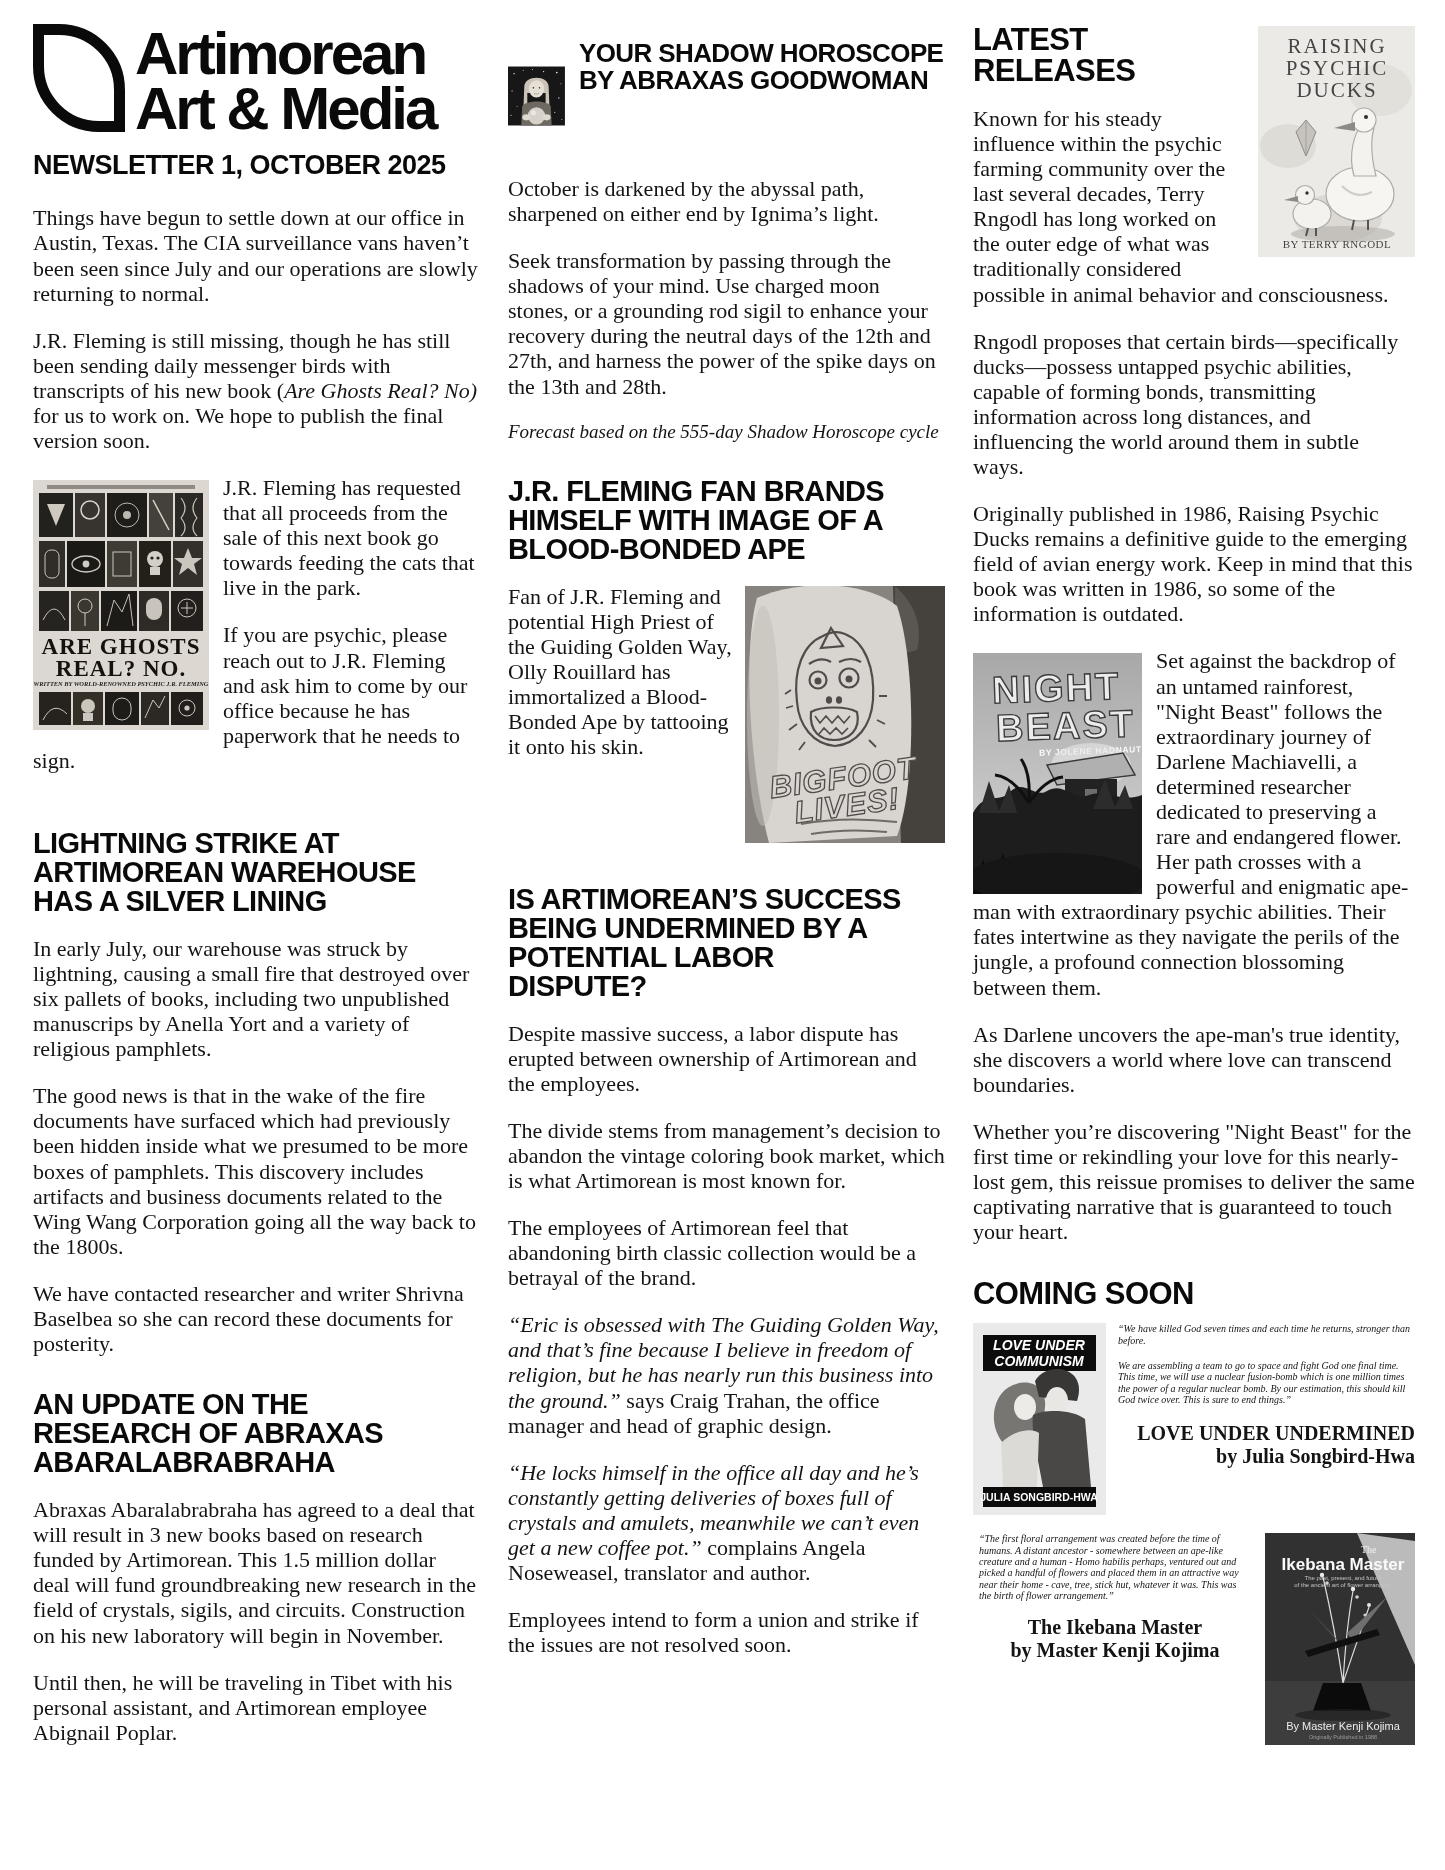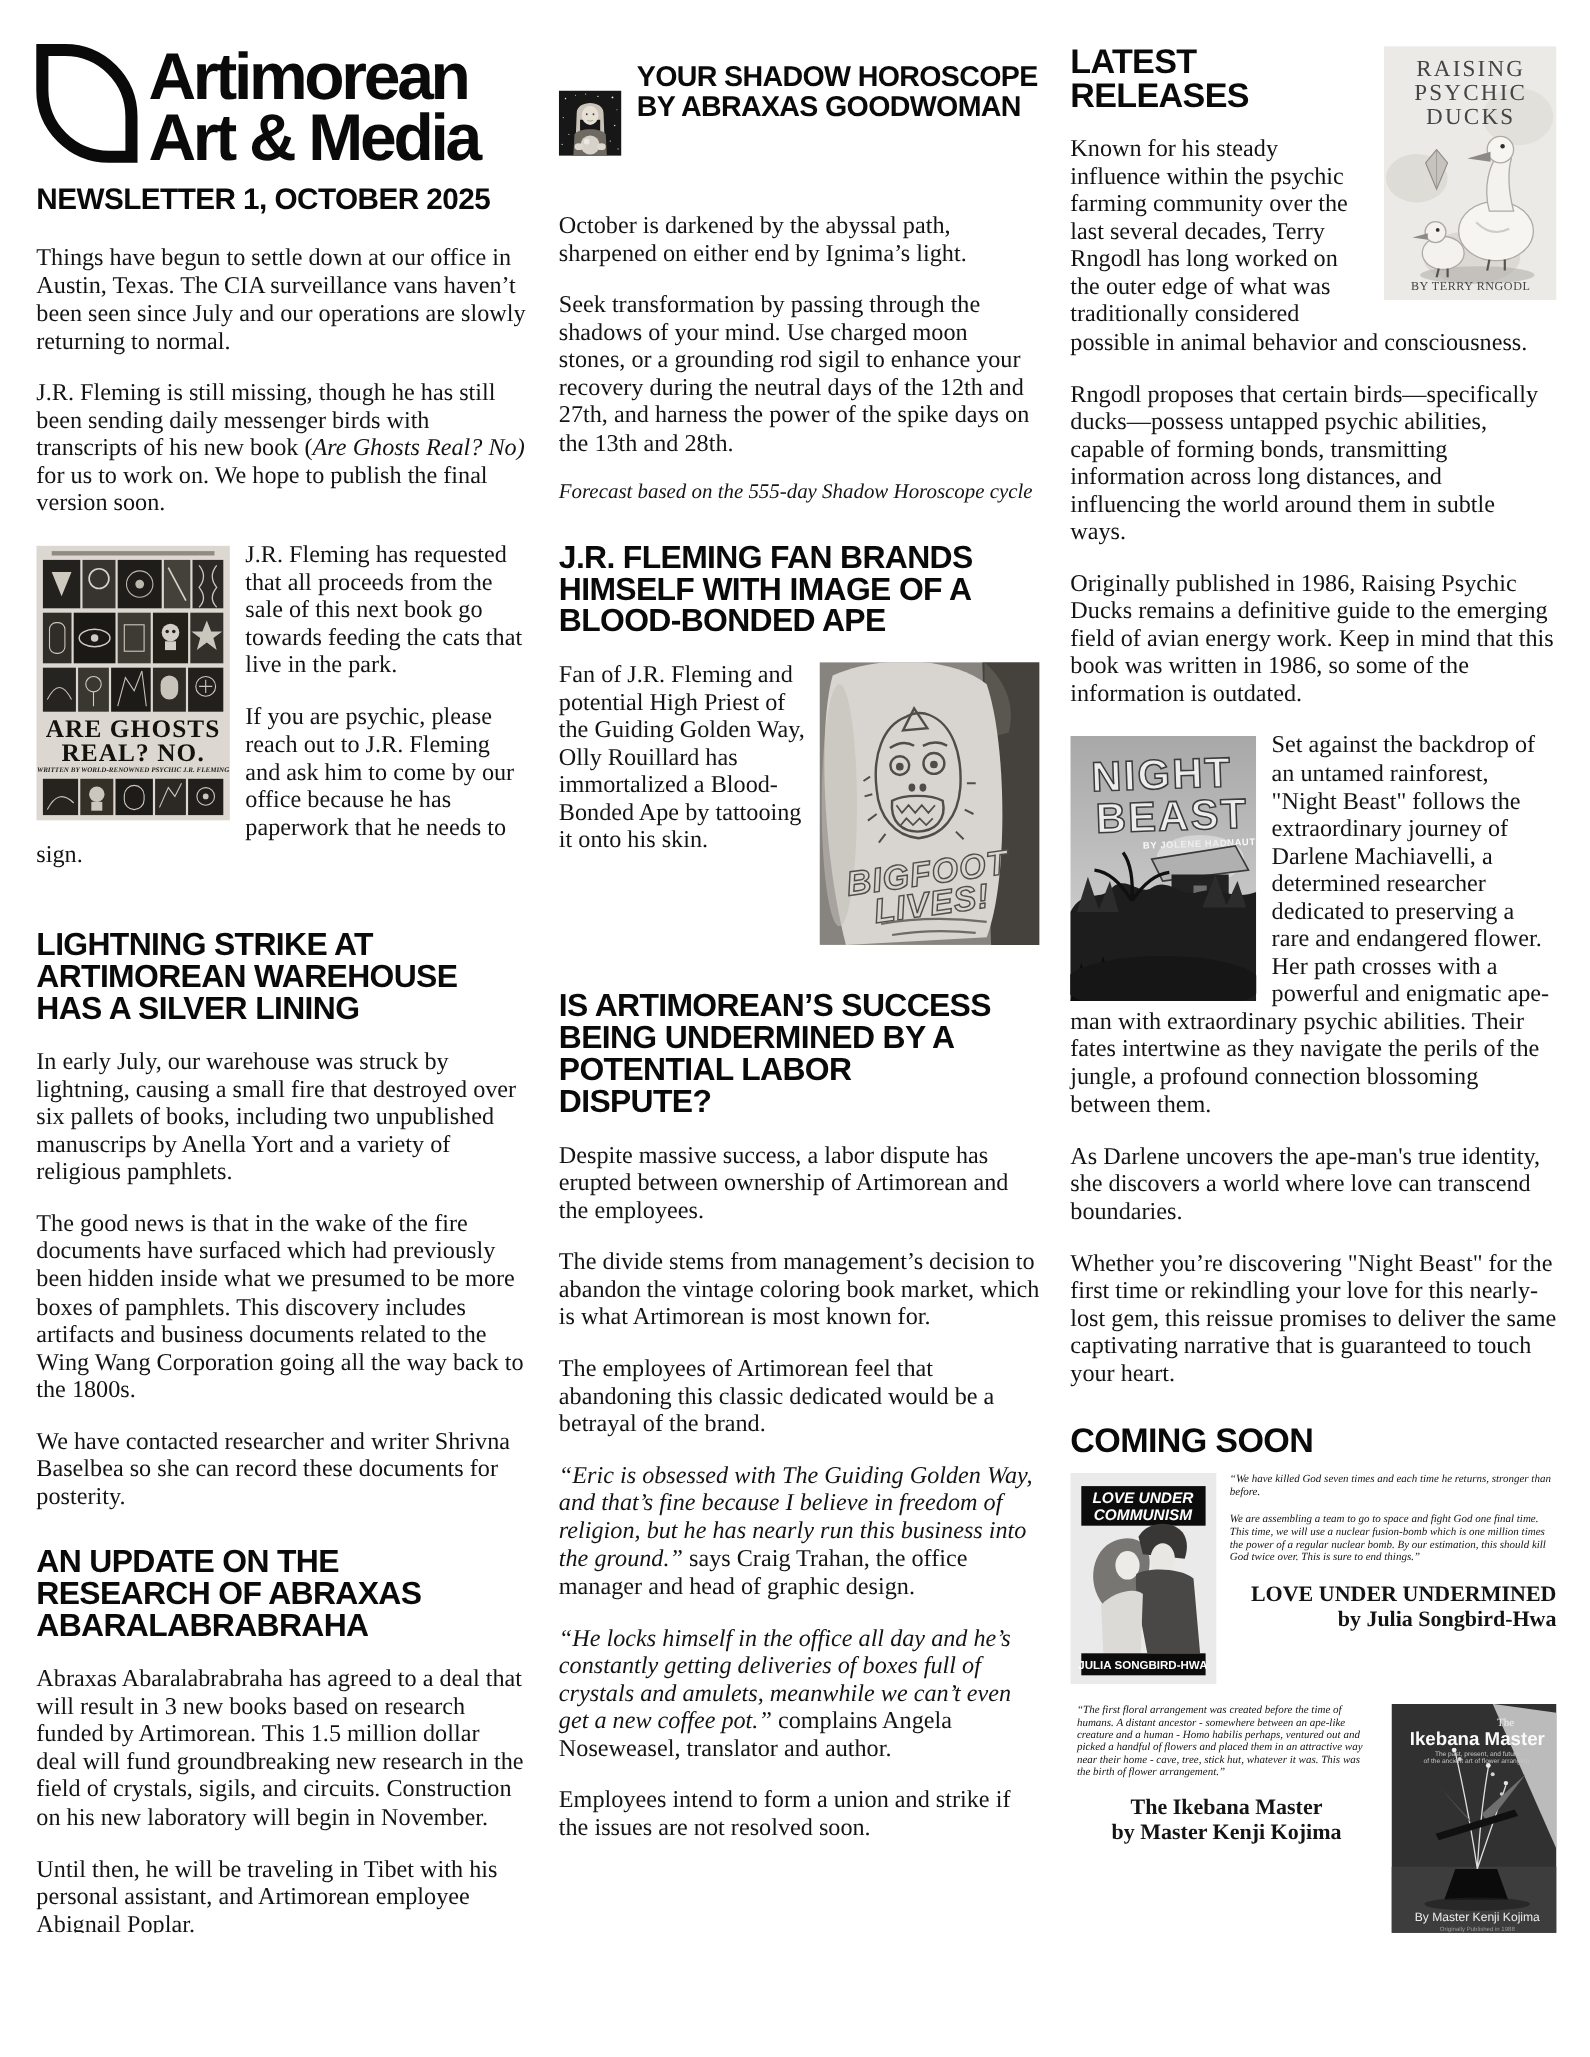--- a/index.html
+++ b/index.html
@@ -1,19 +1,19 @@
 <!DOCTYPE html>
 <html><head>
 <meta charset="utf-8">
 <style>
   html,body{margin:0;padding:0;background:#fff;}
   body{width:1445px;height:1870px;font-family:"Liberation Serif",serif;color:#141414;
        -webkit-font-smoothing:antialiased;}
   .page{position:relative;width:1445px;height:1757px;overflow:hidden;box-sizing:border-box;
-        display:flex;padding:40px 30px 0 33px;}
+        display:flex;padding:24px 30px 0 33px;}
   .col{flex:none;}
   .col1{width:445px;margin-right:30px;}
   .col2{width:437px;margin-right:28px;}
   .col3{width:442px;}
 
   p.body{font-size:22px;line-height:1.14;margin:0 0 22px;}
   h2{font-family:"Liberation Sans",sans-serif;font-weight:bold;font-size:29px;line-height:1.0;
      letter-spacing:-0.6px;margin:34px 0 20px;color:#0a0a0a;}
   h2.big{font-size:31px;}
   .clearfix::after{content:"";display:block;clear:both;}
@@ -208,21 +208,21 @@
           <text x="100" y="230" font-size="31" fill="#d8d4cf" stroke="#4f4d4a" stroke-width="1.3" letter-spacing="1">LIVES!</text>
         </g>
         <path d="M56,238 q44,-8 96,-2 M66,248 q36,-6 76,-2" stroke="#6e6b66" fill="none" stroke-width="2"></path>
       </svg>
       <p class="body">Fan of J.R. Fleming and potential High Priest of the Guiding Golden Way, Olly Rouillard has immortalized a Blood-Bonded Ape by tattooing it onto his skin.</p>
     </div>
 
     <h2 class="w400">IS ARTIMOREAN’S SUCCESS BEING UNDERMINED BY A POTENTIAL LABOR DISPUTE?</h2>
     <p class="body">Despite massive success, a labor dispute has erupted between ownership of Artimorean and the employees.</p>
     <p class="body">The divide stems from management’s decision to abandon the vintage coloring book market, which is what Artimorean is most known for.</p>
-    <p class="body">The employees of Artimorean feel that abandoning this classic dedicated would be a betrayal of the brand.</p>
+    <p class="body">The employees of Artimorean feel that abandoning birth classic collection would be a betrayal of the brand.</p>
     <p class="body quote"><i>“Eric is obsessed with The Guiding Golden Way, and that’s fine because I believe in freedom of religion, but he has nearly run this business into the ground.”</i><span> says Craig Trahan, the office manager and head of graphic design.</span></p>
     <p class="body quote"><i>“He locks himself in the office all day and he’s constantly getting deliveries of boxes full of crystals and amulets, meanwhile we can’t even get a new coffee pot.”</i><span> complains Angela Noseweasel, translator and author.</span></p>
     <p class="body">Employees intend to form a union and strike if the issues are not resolved soon.</p>
   </div>
 
   <div class="col col3">
 
     <section class="clearfix">
       <svg class="cover-right" width="157" height="231" viewBox="0 0 157 231">
         <rect width="157" height="231" fill="#eceae6"></rect>

